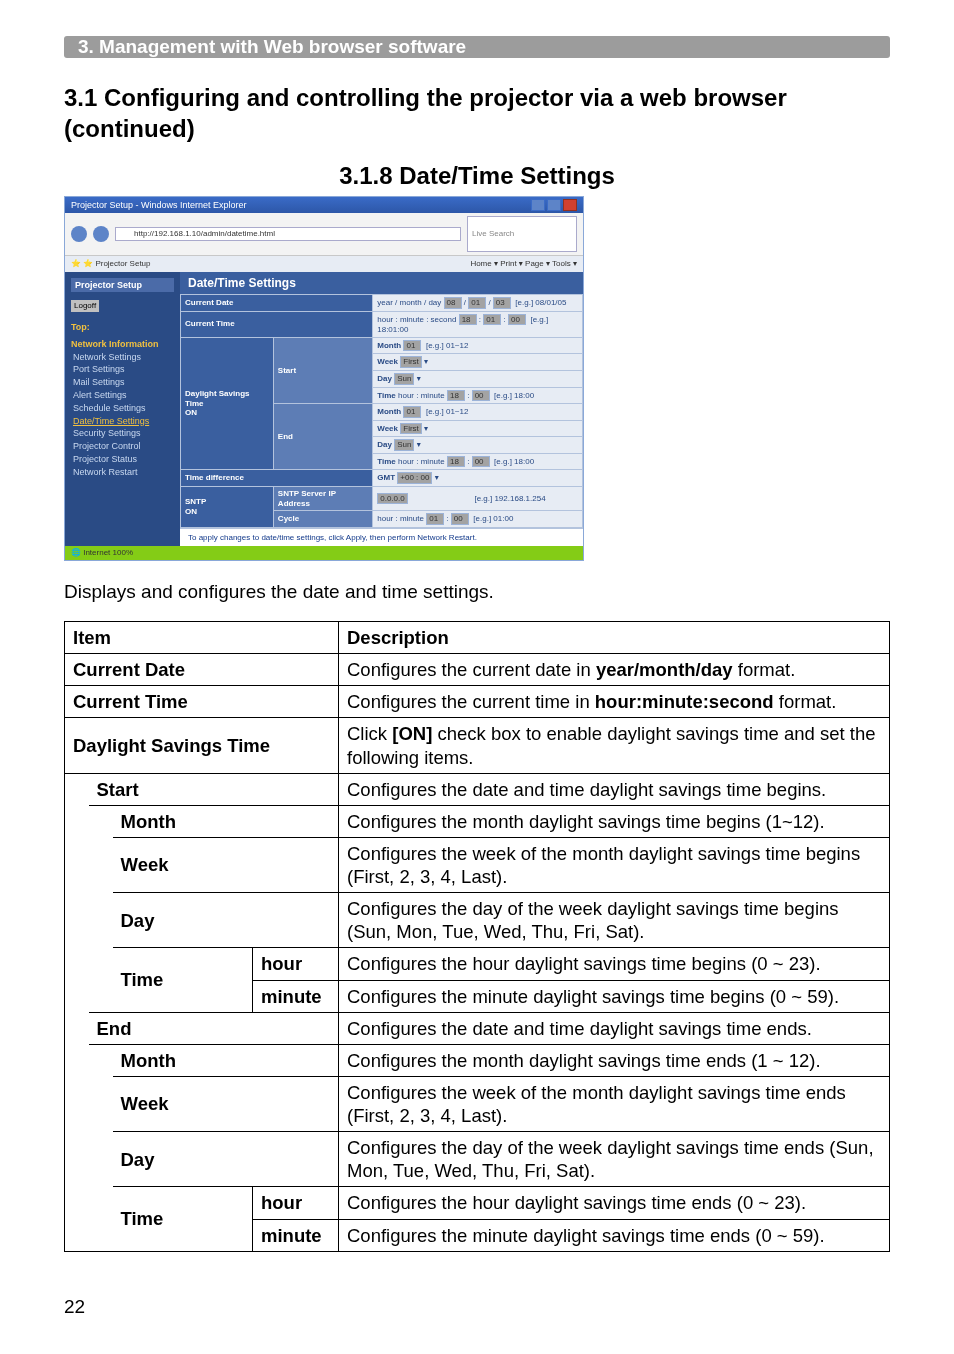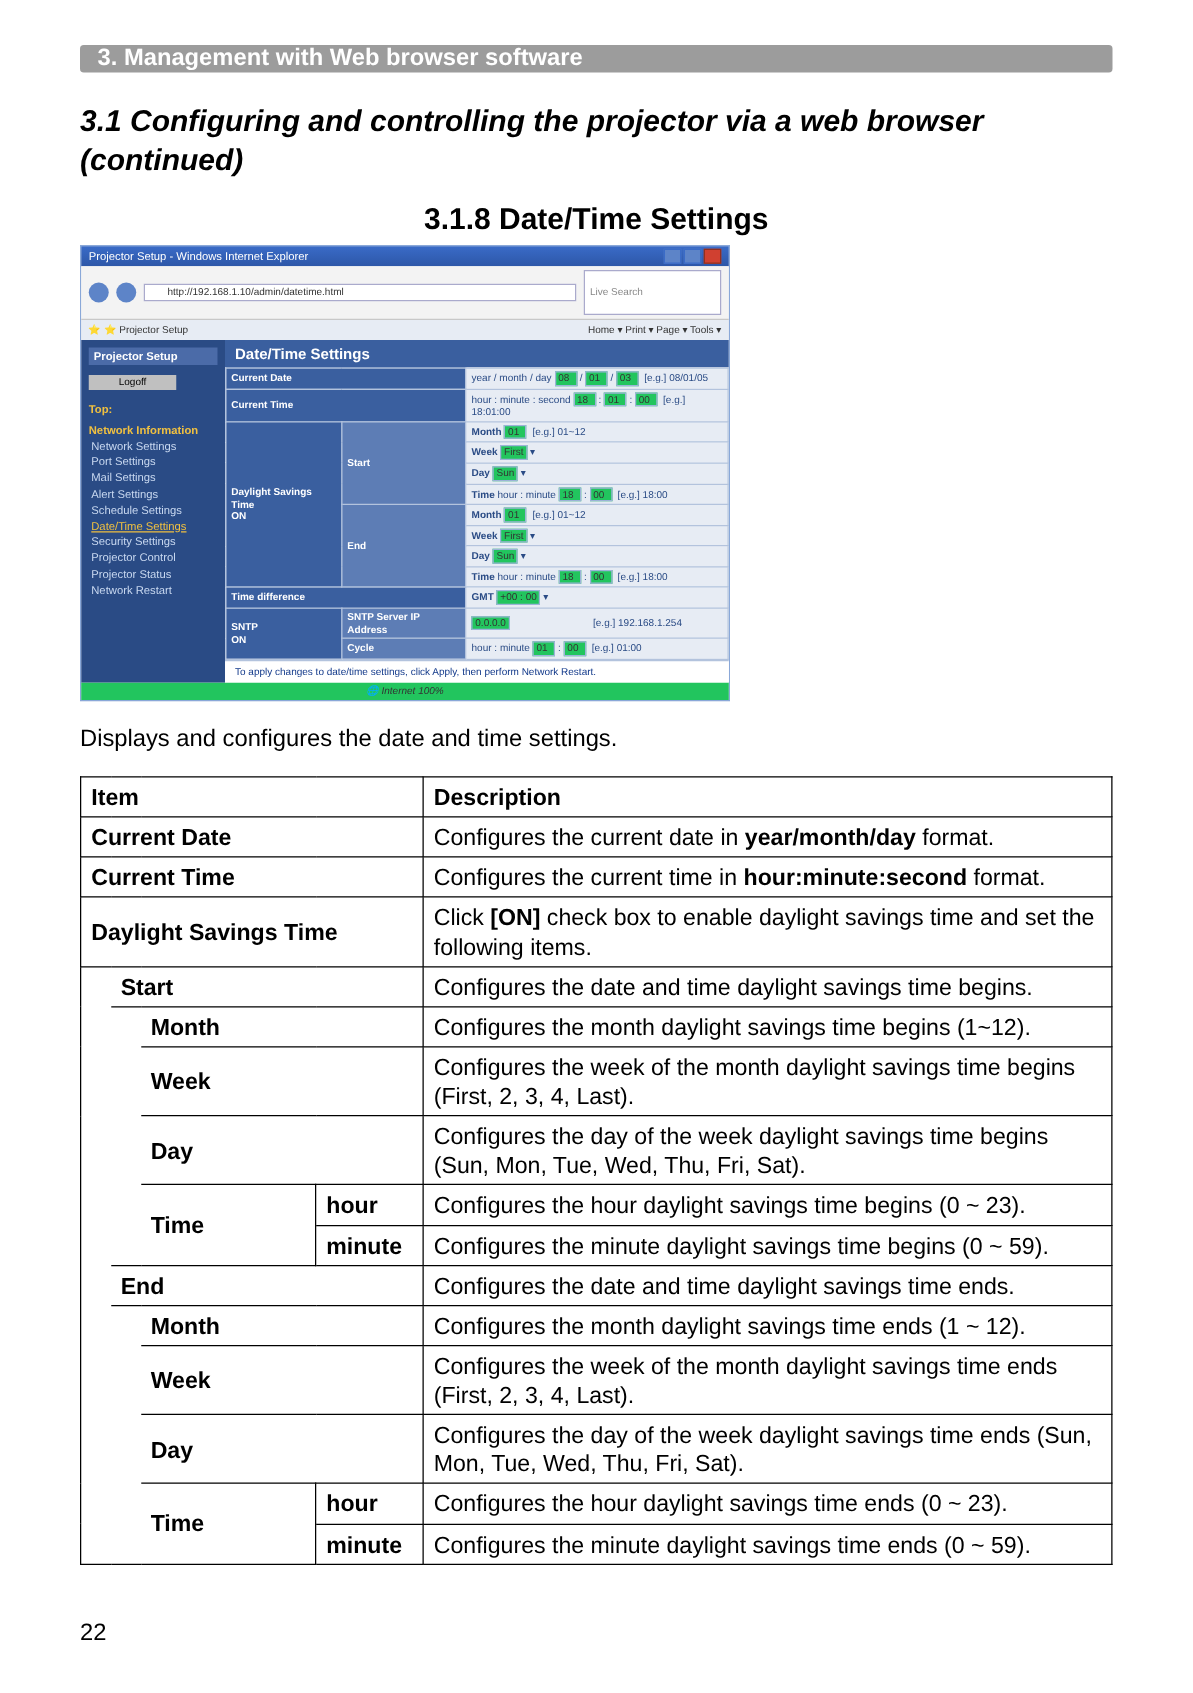--- a/index.html
+++ b/index.html
@@ -20,21 +20,20 @@
   .chapter-bar {
     background: #9c9c9c;
     color: #ffffff;
     font-weight: bold;
     font-size: 19px;
     padding: 0 14px;
     border-radius: 3px;
     margin-bottom: 24px;
   }
   .section-title {
-    font-style: italic;
     font-weight: bold;
     font-size: 24px;
     margin-bottom: 18px;
     line-height: 1.3;
   }
   .subsection-title {
     font-weight: 900;
     font-size: 24px;
     margin-bottom: 6px;
     text-align: center;
@@ -95,21 +94,21 @@
   .shot-body { display:flex; background:#fff; }
   .shot-side {
     width:115px; background:#2a4b85; color:#c8d8f0;
     padding:6px 6px 14px 6px; font-size:9px;
   }
   .shot-side .hdr {
     background:#4b6ba8; color:#fff; padding:2px 4px;
     font-weight:bold; margin-bottom:4px; font-size:9px;
   }
   .shot-side .logoff {
-    background:#c0c0c0; color:#000; padding:1px 24px;
+    background:#c0c0c0; color:#000; padding:1px 3px;
     margin:4px 0; display:inline-block; font-size:8px;
   }
   .shot-side .grp {
     color:#f0c040; font-weight:bold; margin-top:6px;
   }
   .shot-side .item { margin:2px 0 2px 2px; cursor:pointer; }
   .shot-side .item.active { color:#f0c040; text-decoration:underline; }
   .shot-main { flex:1; background:#fff; padding:0; }
   .shot-main-hdr {
     background:#3a5f9f; color:#fff; font-weight:bold;
@@ -121,29 +120,29 @@
     vertical-align:middle;
   }
   .shot-table td.lab {
     background:#3a5f9f; color:#fff; font-weight:bold;
   }
   .shot-table td.lab2 {
     background:#5d7db5; color:#fff; font-weight:bold;
   }
   .shot-table td.val { background:#e7ecf4; }
   .shot-table .inp {
-    background:#22c55e; border:1px solid #9cb3d8; color:#333;
+    background:#a3a3a3; border:1px solid #9cb3d8; color:#333;
     padding:0 2px; display:inline-block; min-width:18px;
     font-size:8px;
   }
   .shot-note {
     padding:4px 8px; color:#12398a; font-size:8px;
     border-top:1px solid #b3c3dd;
   }
-  .shot-status { background:#22c55e; padding:2px 6px; font-size:8px; color:#333; display:flex; justify-content:center; gap:10px;font-style:italic; }
+  .shot-status { background:#84cc16; padding:2px 6px; font-size:8px; color:#333; display:flex; justify-content:flex-start; gap:10px; }
 
   .intro-text { font-size: 19px; margin: 4px 0 18px 0; }
 
   table.desc {
     width: 100%;
     border-collapse: collapse;
     font-size: 18.5px;
     line-height: 1.25;
   }
   table.desc th, table.desc td {

